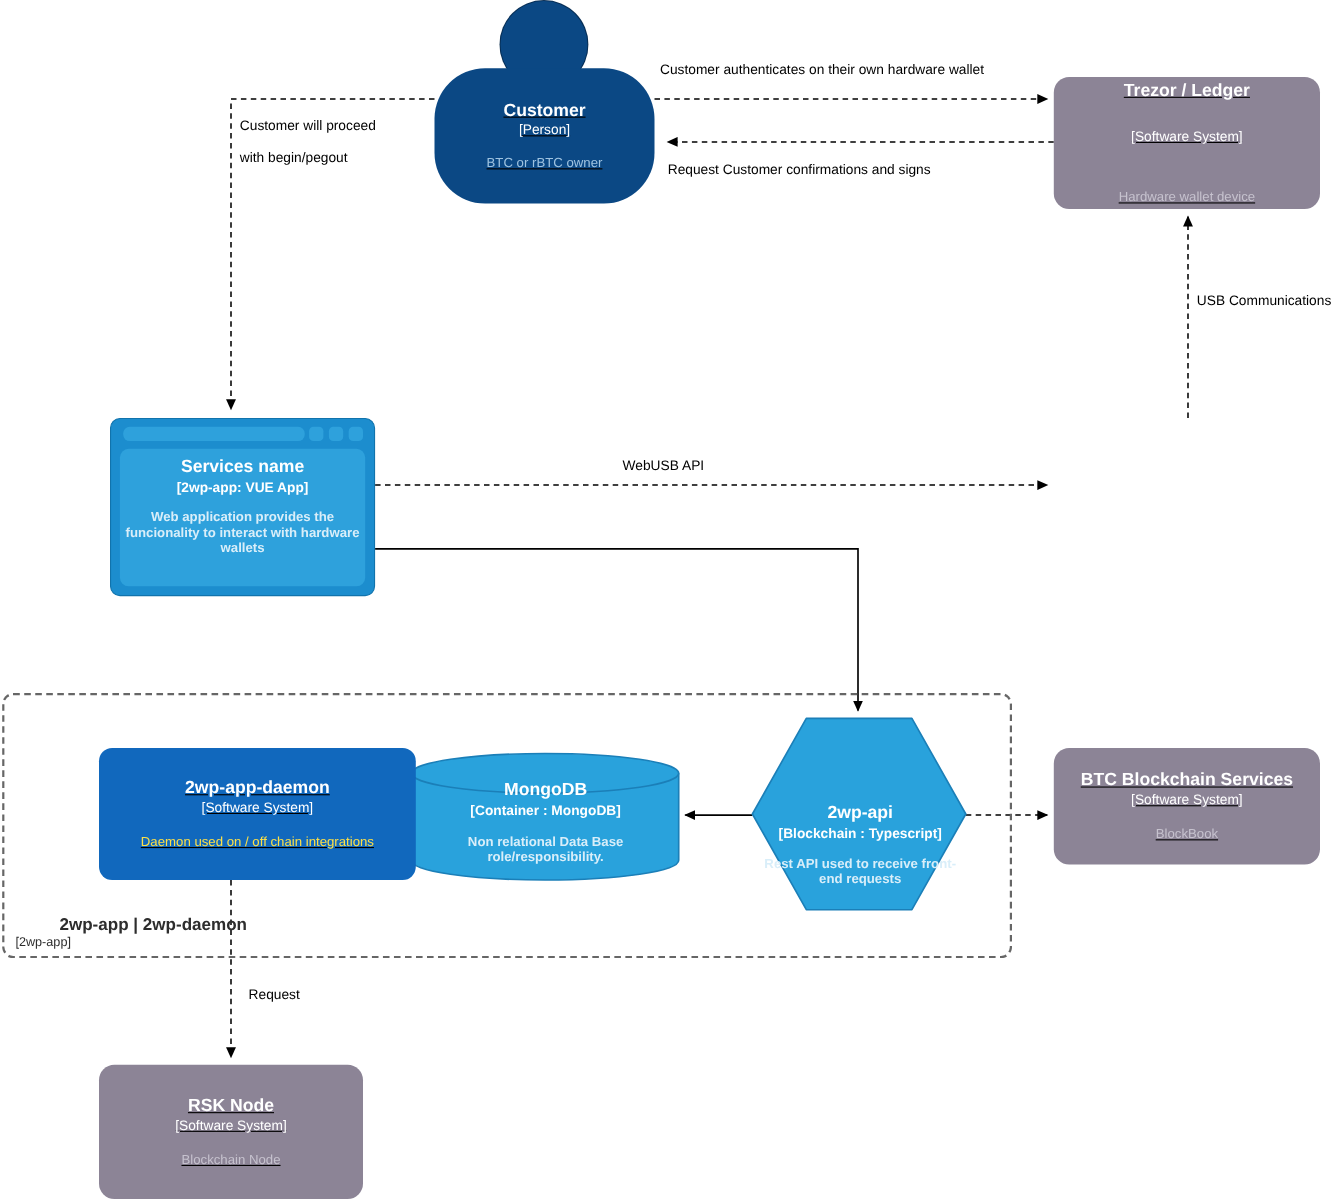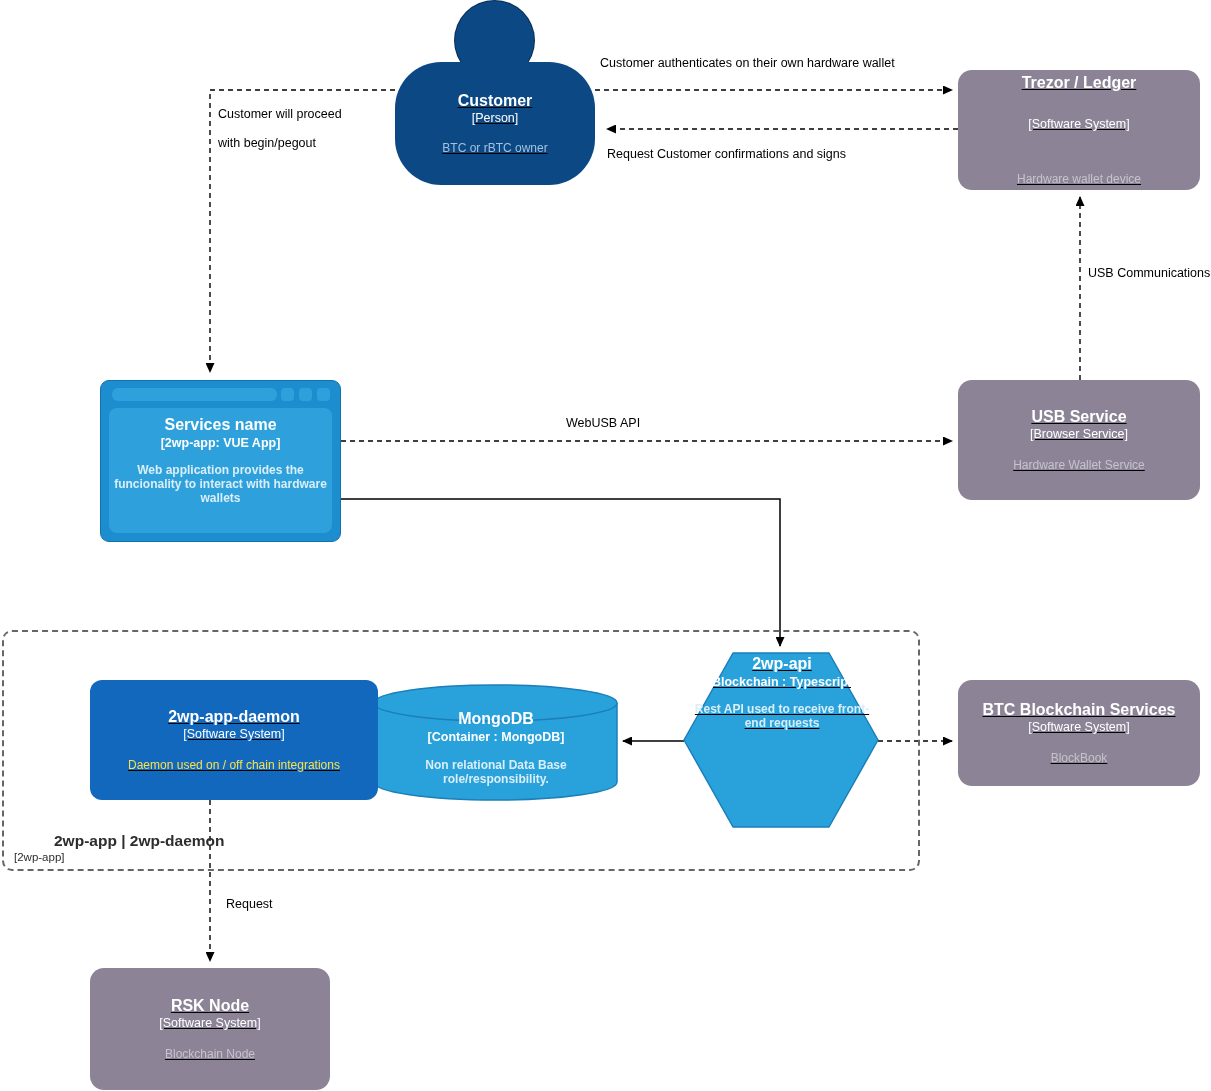--- a/index.html
+++ b/index.html
@@ -107,39 +107,34 @@
     <div class="btn" style="right:28px;"></div>
     <div class="btn" style="right:10px;"></div>
     <div class="panel"></div>
   </div>
   <div class="shape-text bluebox-text" style="left:104px;top:410px;width:233px;height:100px;">
     <div class="title">Services name</div>
     <div class="meta">[2wp-app: VUE App]</div>
     <div class="desc">Web application provides the funcionality to interact with hardware wallets</div>
   </div>
 
-  <div class="node sys" style="left:958px;top:380px;width:242px;height:120px;">
-    <div class="title">USB Service</div>
-    <div class="meta">[Browser Service]</div>
-    <div class="desc">Hardware Wallet Service</div>
-  </div>
 
   <div class="node daemon" style="left:90px;top:680px;width:288px;height:120px;">
     <div class="title">2wp-app-daemon</div>
     <div class="meta">[Software System]</div>
     <div class="desc">Daemon used on / off chain integrations</div>
   </div>
 
   <div class="shape-text bluebox-text" style="left:378px;top:700px;width:236px;height:95px;">
     <div class="title">MongoDB</div>
     <div class="meta">[Container : MongoDB]</div>
     <div class="desc">Non relational Data Base role/responsibility.</div>
   </div>
 
-  <div class="shape-text bluebox-text" style="left:694px;top:632px;width:176px;height:120px;text-decoration:underline;">
+  <div class="shape-text bluebox-text" style="left:694px;top:708px;width:176px;height:120px;">
     <div class="title">2wp-api</div>
     <div class="meta">[Blockchain : Typescript]</div>
     <div class="desc">Rest API used to receive front-end requests</div>
   </div>
 
   <div class="node sys" style="left:958px;top:680px;width:242px;height:106px;">
     <div class="title">BTC Blockchain Services</div>
     <div class="meta">[Software System]</div>
     <div class="desc">BlockBook</div>
   </div>

